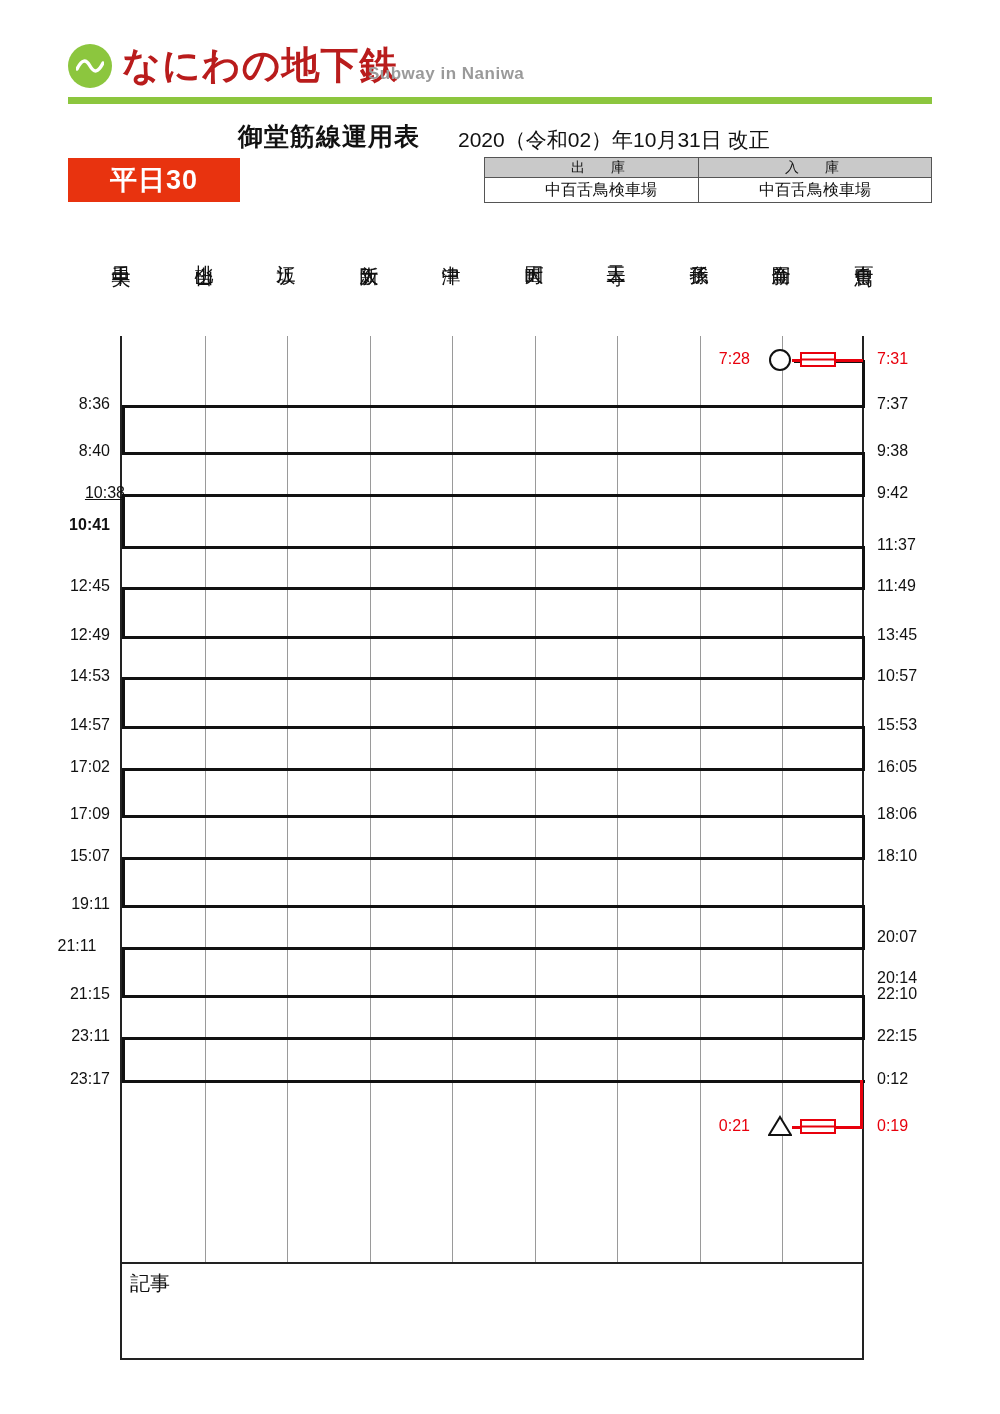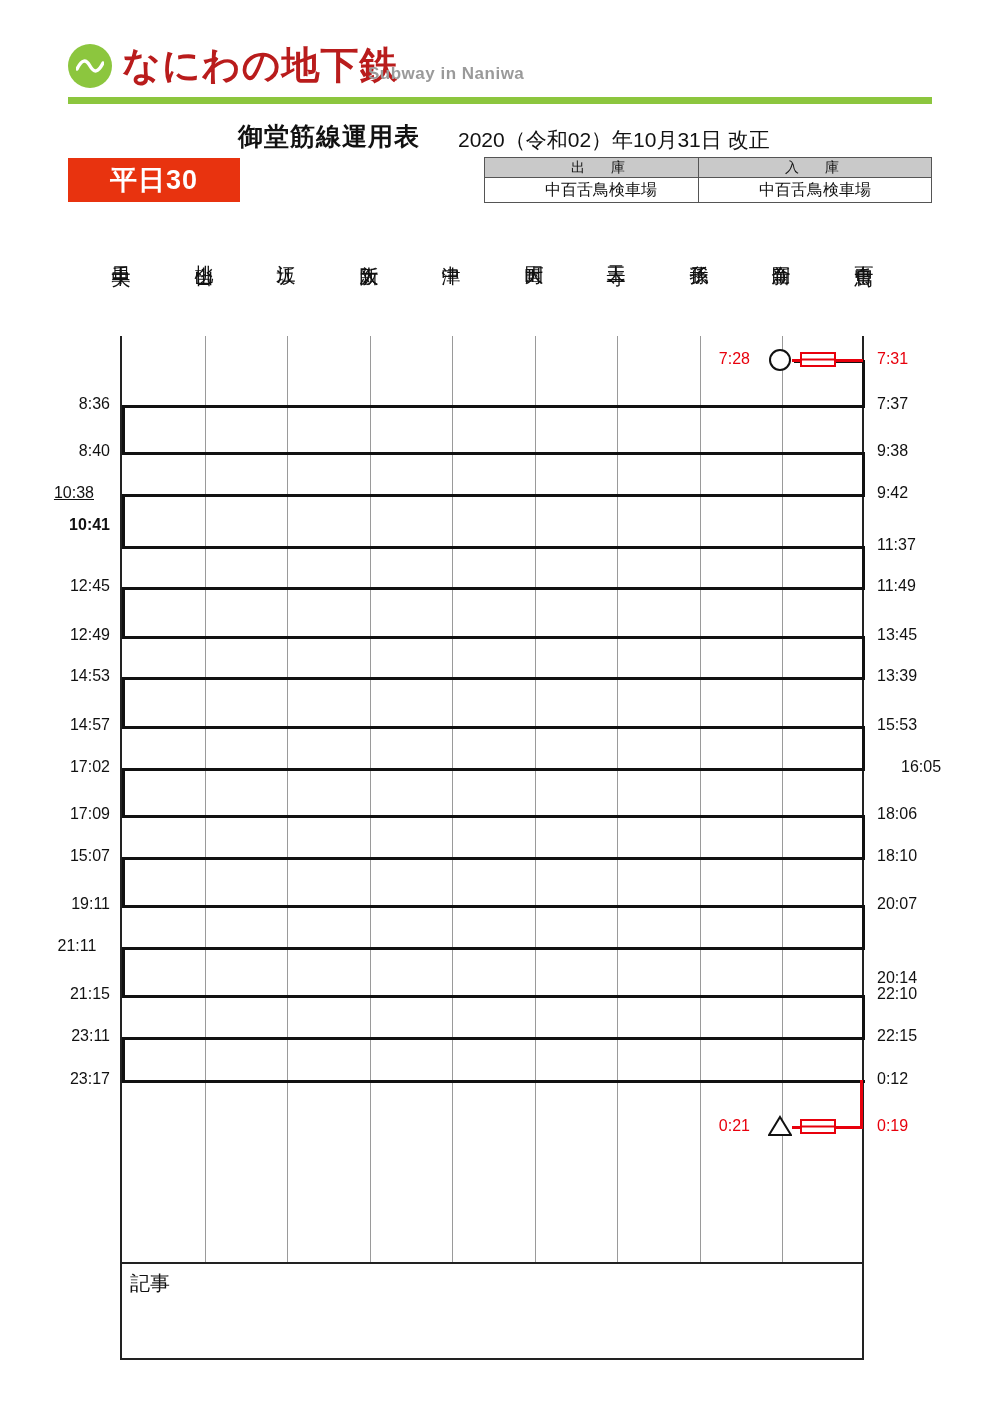--- a/index.html
+++ b/index.html
@@ -197,40 +197,40 @@
   </div>
 
 <div id="notes-box">
   <div id="notes-label">記事</div>
 </div>
 
 <div class="time-left" style="left: 44px; top: 395px;">8:36</div>
 <div class="time-right" style="left: 877px; top: 395px;">7:37</div>
 <div class="time-left" style="left: 44px; top: 442px;">8:40</div>
 <div class="time-right" style="left: 877px; top: 442px;">9:38</div>
-<div class="time-left" style="left: 28px; top: 484px; text-decoration: underline;">10:38</div>
+<div class="time-left" style="left: 59px; top: 484px; text-decoration: underline;">10:38</div>
 <div class="time-right" style="left: 877px; top: 484px;">9:42</div>
 <div class="time-left" style="left: 44px; top: 516px; font-weight: bold;">10:41</div>
 <div class="time-right" style="left: 877px; top: 536px;">11:37</div>
 <div class="time-left" style="left: 44px; top: 577px;">12:45</div>
 <div class="time-right" style="left: 877px; top: 577px;">11:49</div>
 <div class="time-left" style="left: 44px; top: 626px;">12:49</div>
 <div class="time-right" style="left: 877px; top: 626px;">13:45</div>
 <div class="time-left" style="left: 44px; top: 667px;">14:53</div>
-<div class="time-right" style="left: 877px; top: 667px;">13:39</div>
+<div class="time-right" style="left: 877px; top: 667px;">10:57</div>
 <div class="time-left" style="left: 44px; top: 716px;">14:57</div>
 <div class="time-right" style="left: 877px; top: 716px;">15:53</div>
 <div class="time-left" style="left: 44px; top: 758px;">17:02</div>
-<div class="time-right" style="left: 877px; top: 758px; margin-left: 24px;">16:05</div>
+<div class="time-right" style="left: 877px; top: 758px;">16:05</div>
 <div class="time-left" style="left: 44px; top: 805px;">17:09</div>
 <div class="time-right" style="left: 877px; top: 805px;">18:06</div>
 <div class="time-left" style="left: 44px; top: 847px;">15:07</div>
 <div class="time-right" style="left: 877px; top: 847px;">18:10</div>
 <div class="time-left" style="left: 44px; top: 895px;">19:11</div>
-<div class="time-right" style="left: 877px; top: 895px;">20:07</div>
+<div class="time-right" style="left: 877px; top: 928px;">20:07</div>
 <div class="time-left" style="left: 44px; top: 937px; text-align: center;">21:11</div>
 <div class="time-right" style="left: 877px; top: 937px; margin-top: 32px;">20:14</div>
 <div class="time-left" style="left: 44px; top: 985px;">21:15</div>
 <div class="time-right" style="left: 877px; top: 985px;">22:10</div>
 <div class="time-left" style="left: 44px; top: 1027px;">23:11</div>
 <div class="time-right" style="left: 877px; top: 1027px;">22:15</div>
 <div class="time-left" style="left: 44px; top: 1070px;">23:17</div>
 <div class="time-right" style="left: 877px; top: 1070px;">0:12</div>
 <div class="dep-line" style="left: 792px; top: 359px; width: 71px;"></div>
 <div class="circle-mark" style="left: 769px; top: 349px;"></div>

